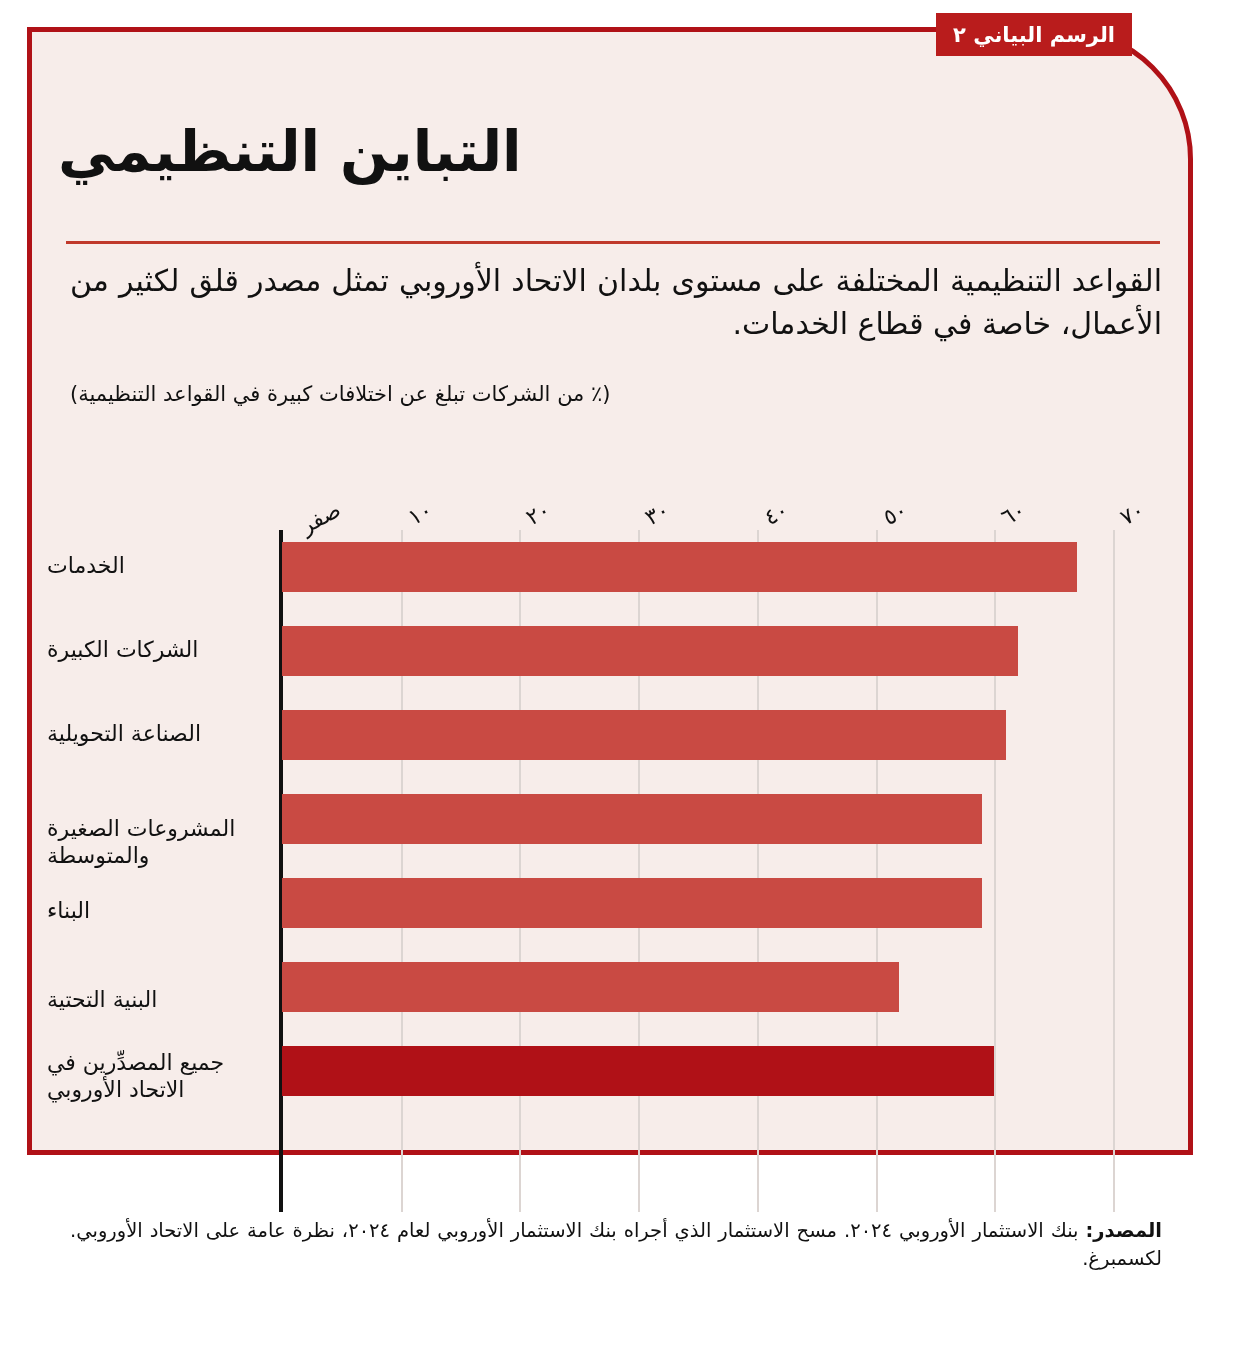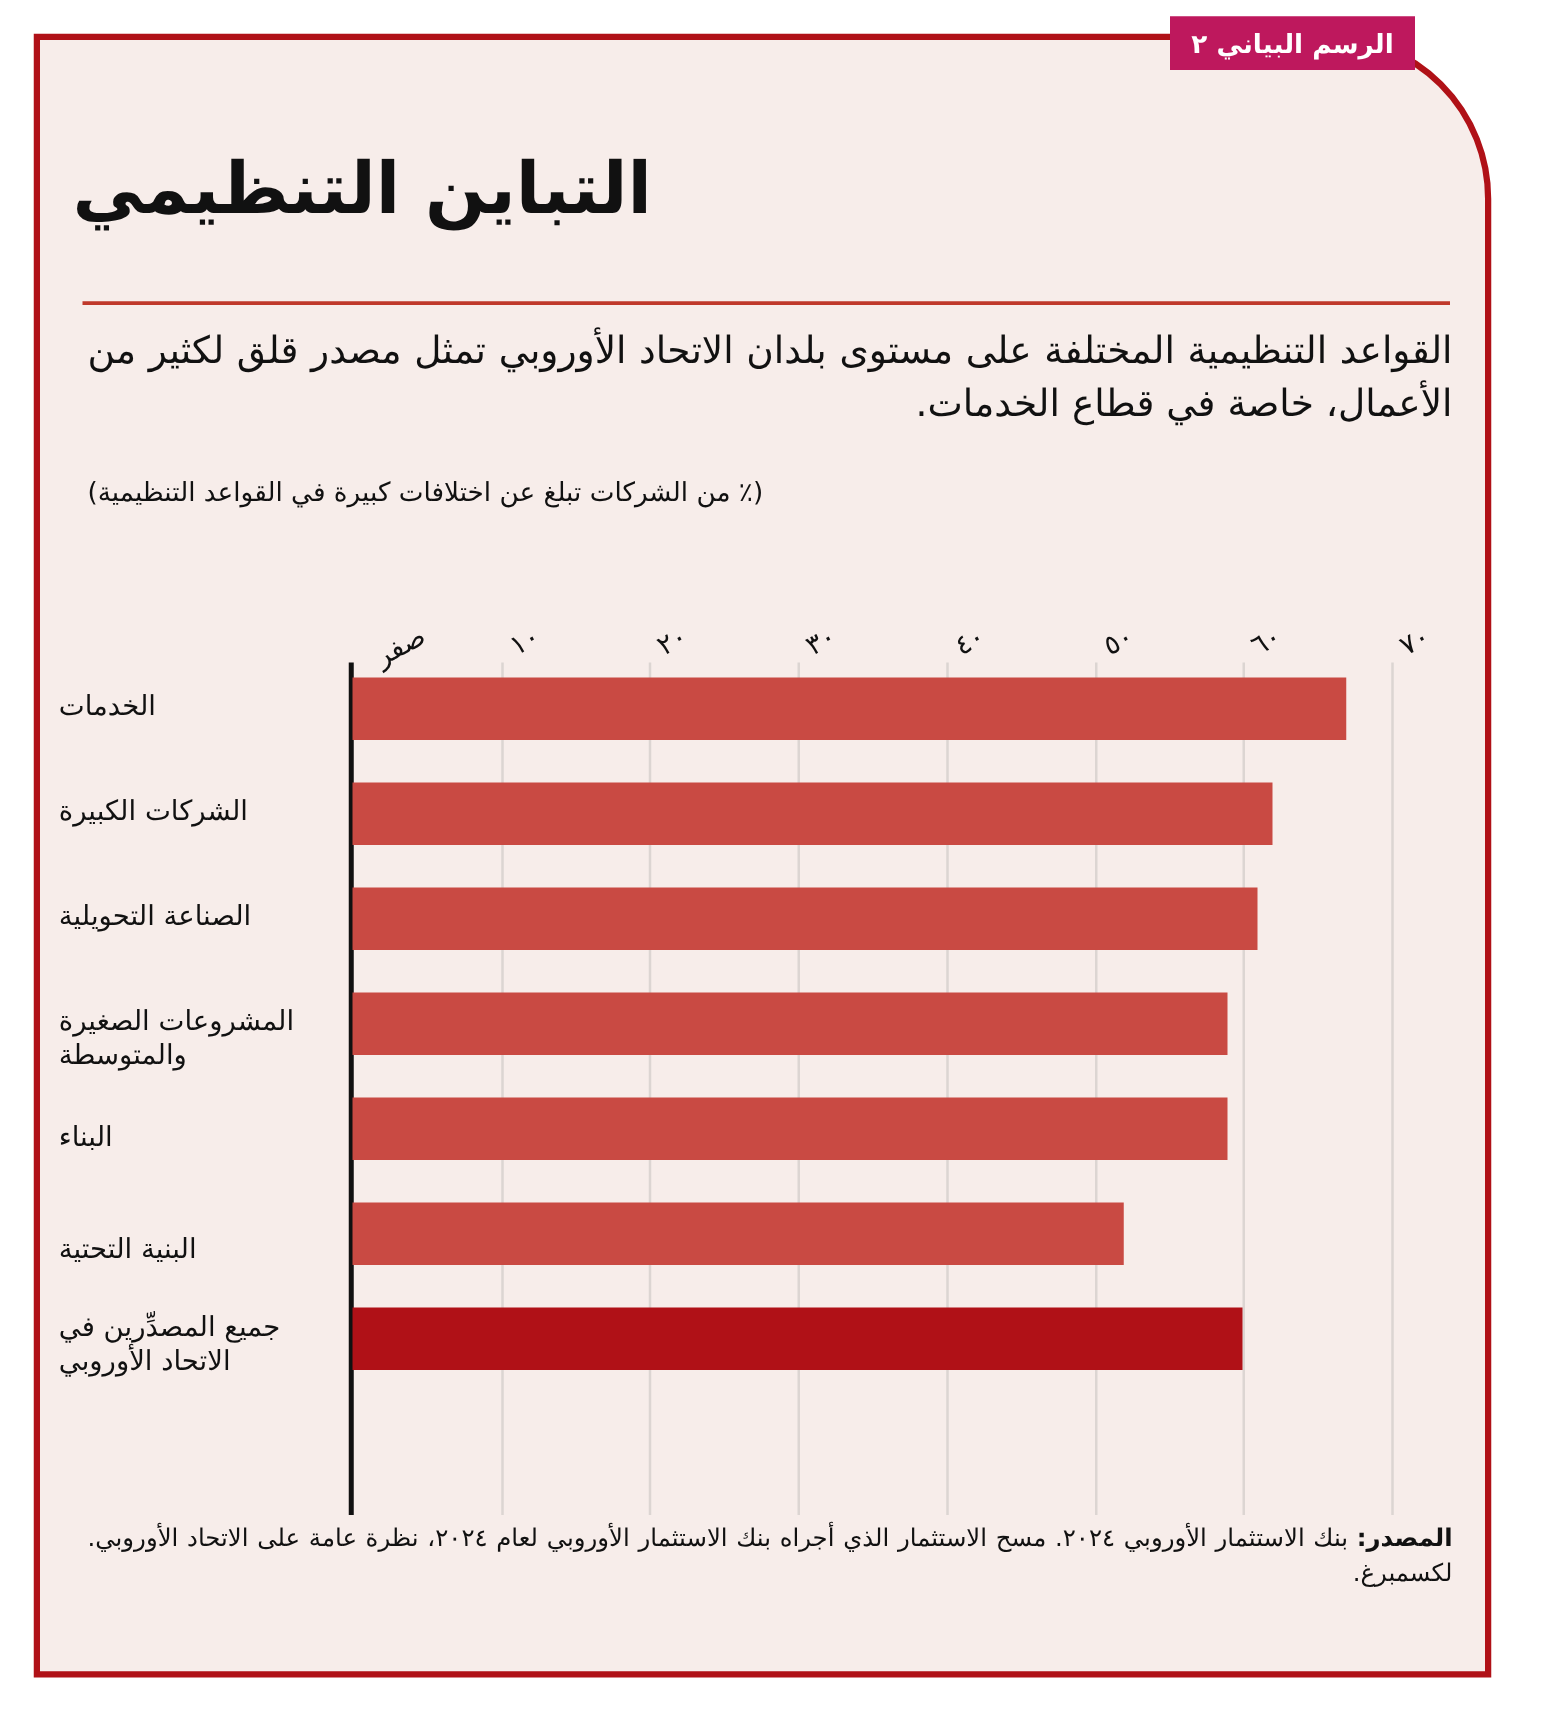--- a/index.html
+++ b/index.html
@@ -12,34 +12,34 @@
     height: 1369px;
     font-family: "DejaVu Sans", "Liberation Sans", sans-serif;
     overflow: hidden;
   }
 
   #figure-card {
     position: absolute;
     left: 27px;
     top: 27px;
     width: 1166px;
-    height: 1315px;
+    height: 1128px;
     background: #F7EDEA;
     border: 5px solid #B01117;
     border-top-right-radius: 132px;
     box-sizing: border-box;
   }
 
   #figure-badge {
     position: absolute;
     left: 936px;
     top: 13px;
     width: 196px;
     height: 43px;
-    background: #be185d;
+    background: #b91c1c;
     color: #ffffff;
     font-size: 21px;
     font-weight: bold;
     display: flex;
     align-items: center;
     justify-content: center;
     letter-spacing: 0px;
     z-index: 5;
   }
 
@@ -206,21 +206,21 @@
       <div class="tick-label" style="left: 368.714px; top: 22px;">١٠</div>
       <div class="tick-label" style="left: 487.429px; top: 22px;">٢٠</div>
       <div class="tick-label" style="left: 606.143px; top: 22px;">٣٠</div>
       <div class="tick-label" style="left: 724.857px; top: 22px;">٤٠</div>
       <div class="tick-label" style="left: 843.571px; top: 22px;">٥٠</div>
       <div class="tick-label" style="left: 962.286px; top: 22px;">٦٠</div>
       <div class="tick-label" style="left: 1081px; top: 22px;">٧٠</div>
       <div class="cat-label" style="top: 81px;">الخدمات</div>
       <div class="cat-label" style="top: 165px;">الشركات الكبيرة</div>
       <div class="cat-label" style="top: 249px;">الصناعة التحويلية</div>
-      <div class="cat-label" style="top: 333px;">المشروعات الصغيرة والمتوسطة</div>
+      <div class="cat-label" style="top: 344px;">المشروعات الصغيرة والمتوسطة</div>
       <div class="cat-label" style="top: 426px;">البناء</div>
       <div class="cat-label" style="top: 515px;">البنية التحتية</div>
       <div class="cat-label strong" style="top: 578px;">جميع المصدِّرين في الاتحاد الأوروبي</div>
     </div>
 
   <div id="source-note">
     <b>المصدر:</b><span> بنك الاستثمار الأوروبي ٢٠٢٤. مسح الاستثمار الذي أجراه بنك الاستثمار الأوروبي لعام ٢٠٢٤، نظرة عامة على الاتحاد الأوروبي. لكسمبرغ.</span>
   </div>
 
 </div>

